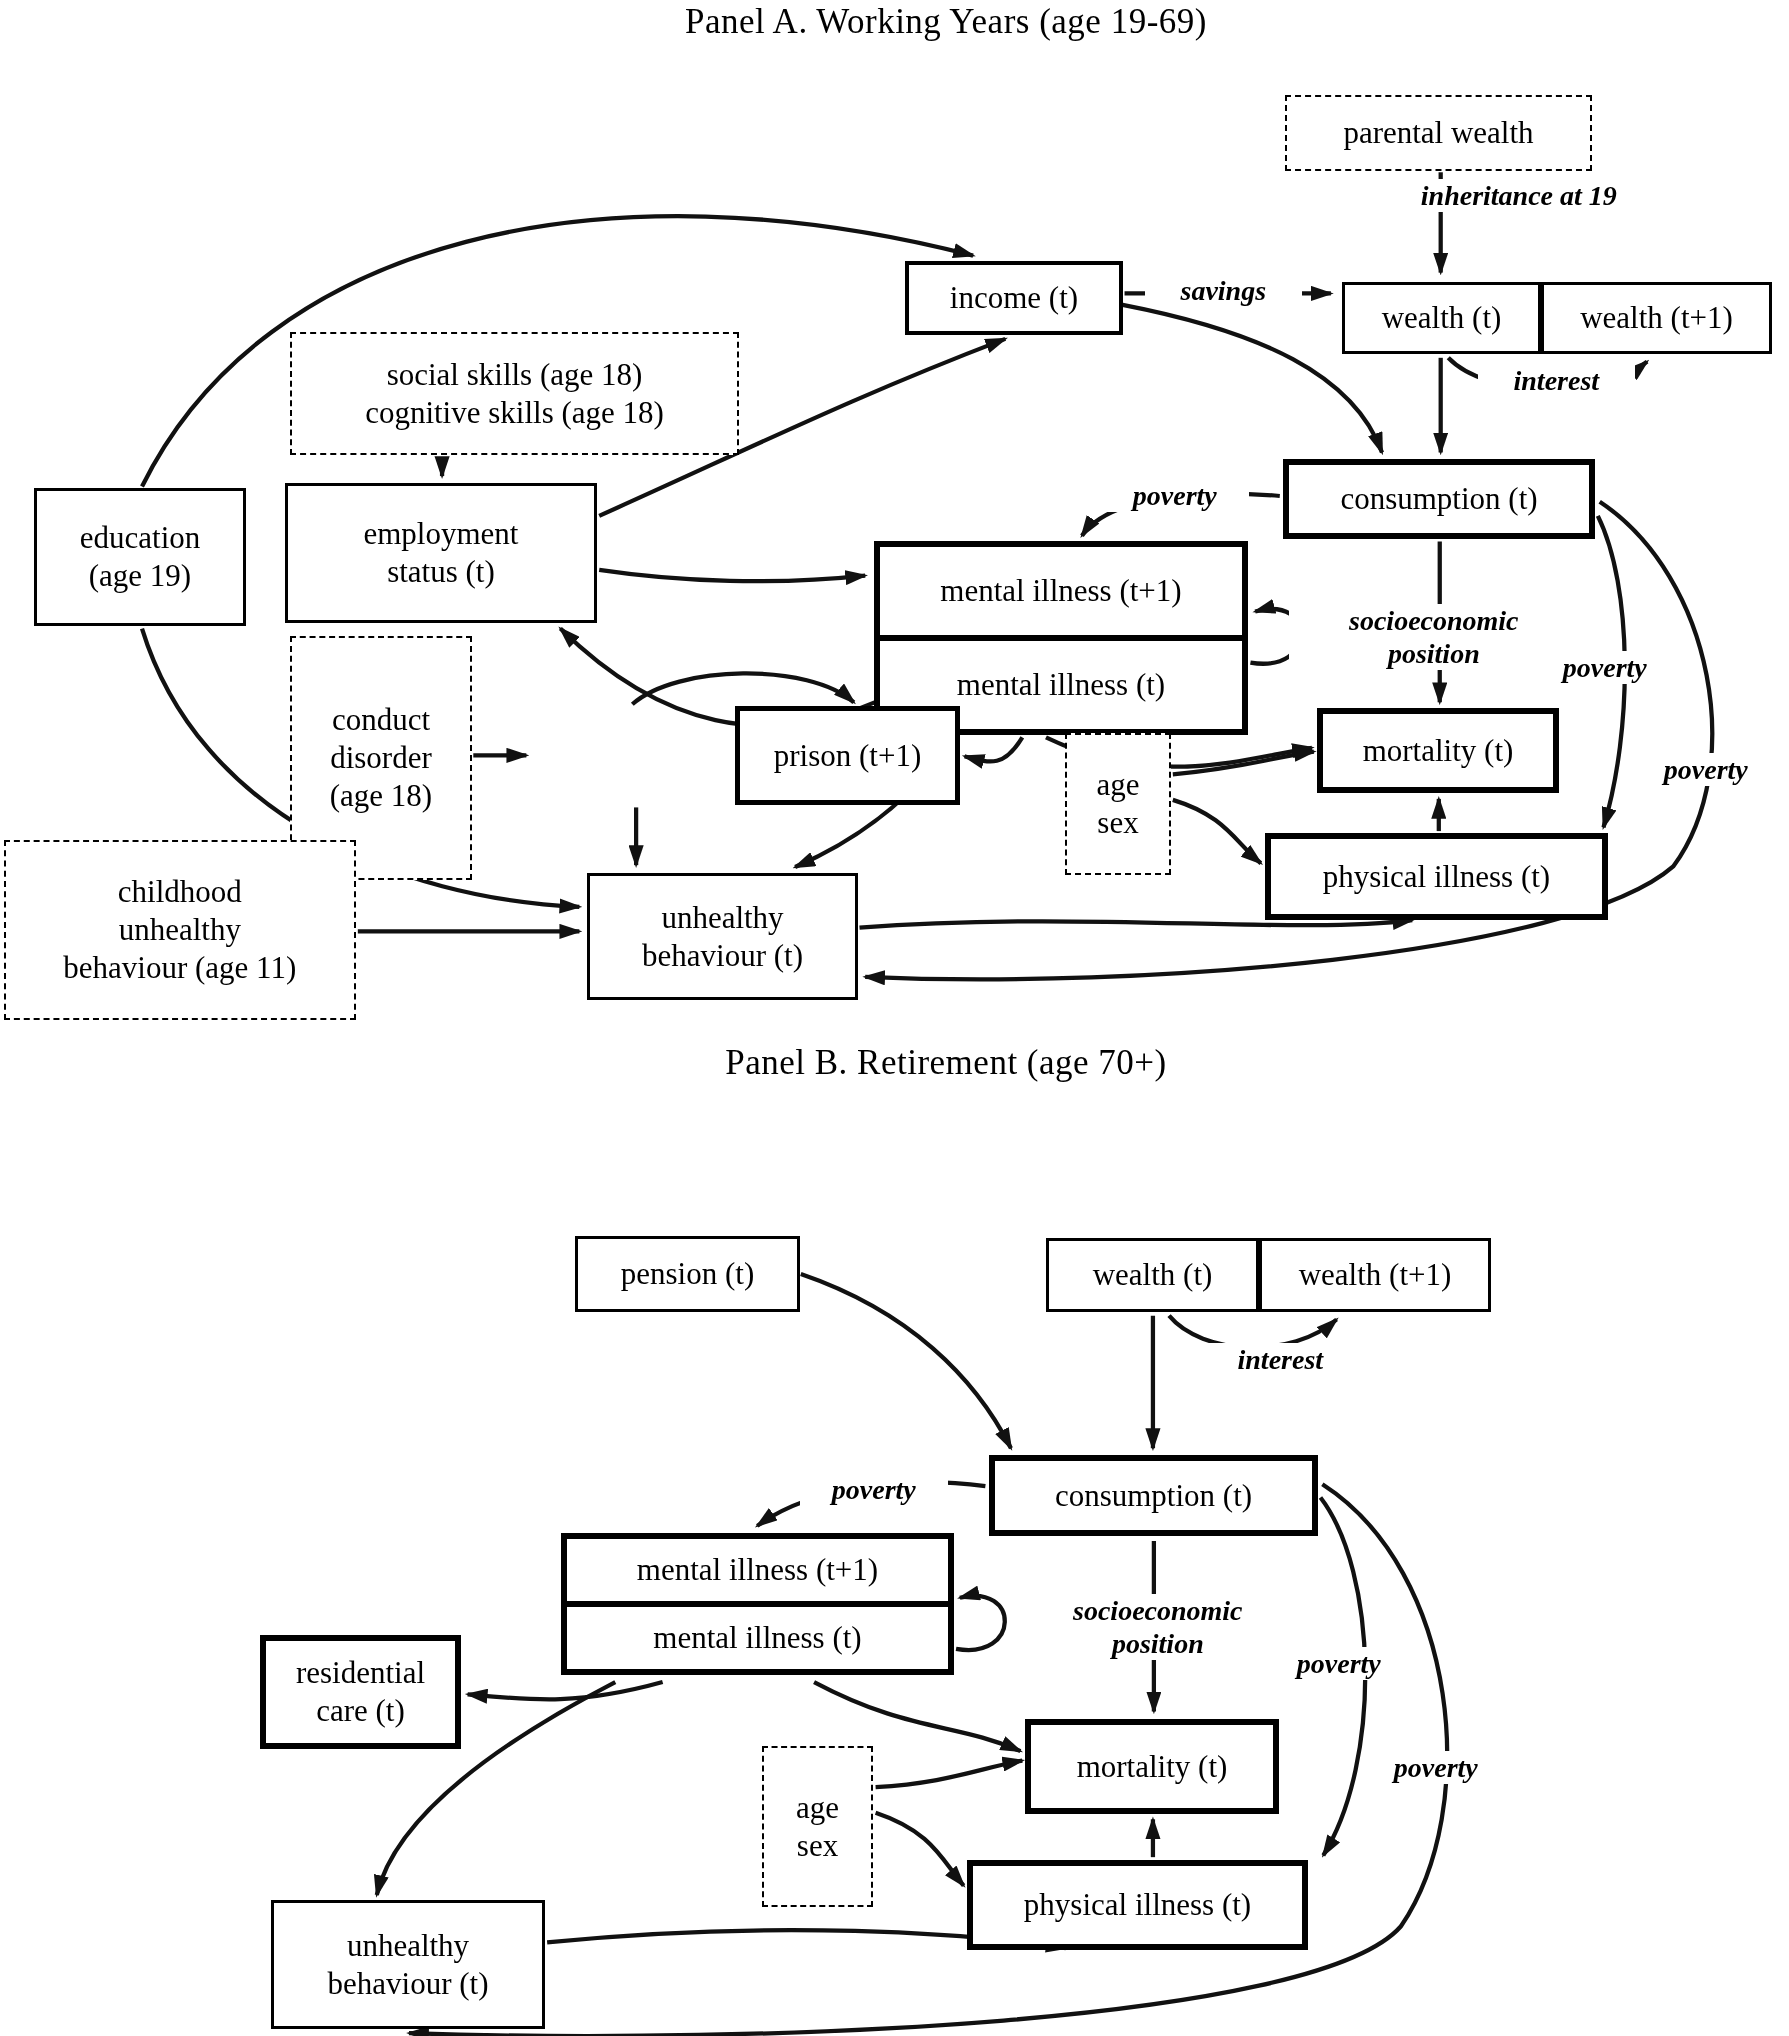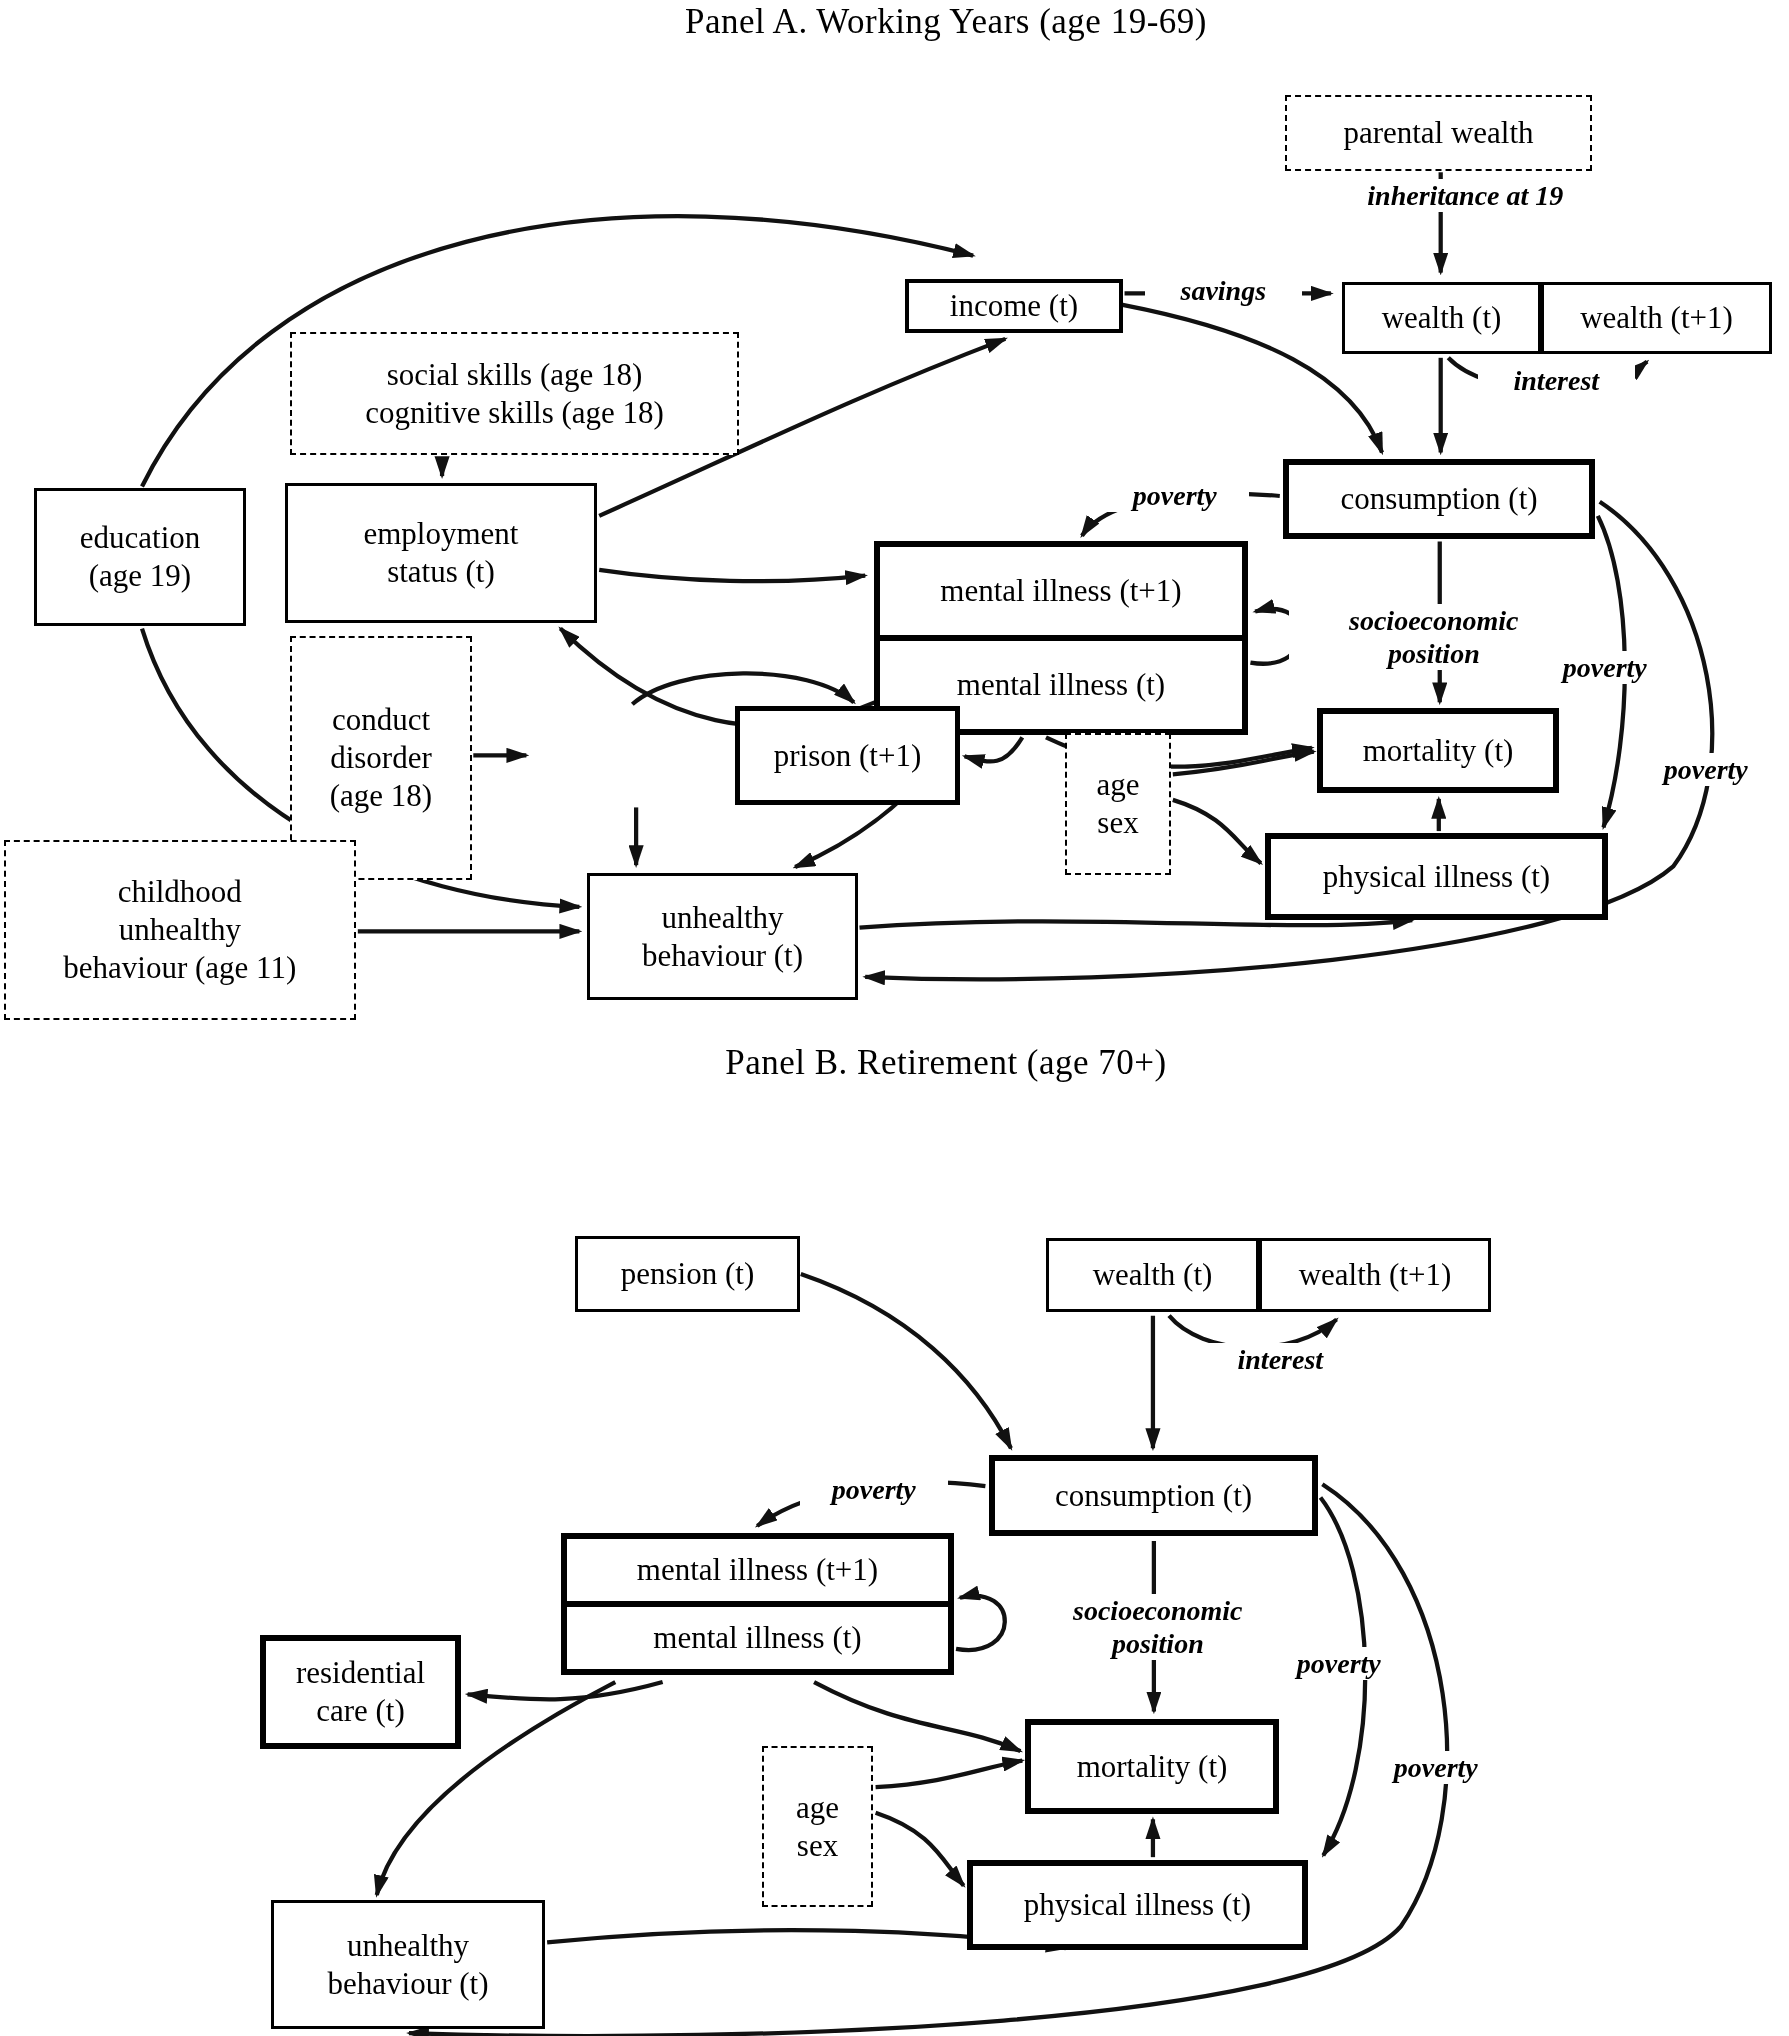--- a/index.html
+++ b/index.html
@@ -94,21 +94,21 @@
     <path d="M 578 2052 C 820 2028, 1020 2042, 1126 2058" marker-end="url(#ah)"></path>
     <path d="M 1395 1582 C 1455 1660, 1460 1860, 1398 1960" marker-end="url(#ah)"></path>
     <path d="M 1397 1568 C 1540 1660, 1565 1910, 1480 2035 C 1390 2138, 800 2160, 432 2148" marker-end="url(#ah)"></path>
   </svg>
 
   <div class="ptitle" style="top:1.9px;">Panel A. Working Years (age 19-69)</div>
 
   <div class="node dashed" style="left:1285px;top:95px;width:307px;height:76px;">parental wealth</div>
   <div class="node b4" style="left:1342px;top:282px;width:199px;height:72px;">wealth (t)</div>
   <div class="node b4" style="left:1541px;top:282px;width:231px;height:72px;">wealth (t+1)</div>
-  <div class="node b5" style="left:905px;top:261px;width:218px;height:54px;margin-top:18px;">income (t)</div>
+  <div class="node b5" style="left:905px;top:261px;width:218px;height:74px;">income (t)</div>
   <div class="node dashed" style="left:290px;top:332px;width:449px;height:123px;">social skills (age 18)
 cognitive skills (age 18)</div>
   <div class="node b4" style="left:34px;top:488px;width:212px;height:138px;">education
 (age 19)</div>
   <div class="node b4" style="left:285px;top:483px;width:312px;height:140px;">employment
 status (t)</div>
   <div class="node thick" style="left:1283px;top:459px;width:312px;height:80px;">consumption (t)</div>
   <div class="mgroup" style="left:874px;top:541px;width:374px;height:194px;">
     <div class="mcell">mental illness (t+1)</div>
     <div class="mcell">mental illness (t)</div>
@@ -120,21 +120,21 @@
   <div class="node dashed" style="left:1065px;top:733px;width:106px;height:142px;">age
 sex</div>
   <div class="node thick" style="left:1317px;top:708px;width:242px;height:85px;">mortality (t)</div>
   <div class="node thick" style="left:1265px;top:833px;width:343px;height:87px;">physical illness (t)</div>
   <div class="node dashed" style="left:3.8px;top:840px;width:352px;height:180px;">childhood
 unhealthy
 behaviour (age 11)</div>
   <div class="node b4" style="left:587px;top:873px;width:271px;height:127px;">unhealthy
 behaviour (t)</div>
 
-  <div class="elabel" style="left:1311px;top:179px;width:303px;">inheritance at 19</div>
+  <div class="elabel" style="left:1311px;top:179px;width:303px;text-align:right;">inheritance at 19</div>
   <div class="elabel" style="left:1145px;top:274px;width:151px;">savings</div>
   <div class="elabel" style="left:1478px;top:364px;width:151px;">interest</div>
   <div class="elabel" style="left:1101px;top:479px;width:142px;">poverty</div>
   <div class="elabel" style="left:1289px;top:604px;width:284px;">socioeconomic
 position</div>
   <div class="elabel" style="left:1531px;top:651px;width:142px;">poverty</div>
   <div class="elabel" style="left:1632px;top:753px;width:142px;">poverty</div>
 
   <div class="ptitle" style="top:1043px;">Panel B. Retirement (age 70+)</div>
 

